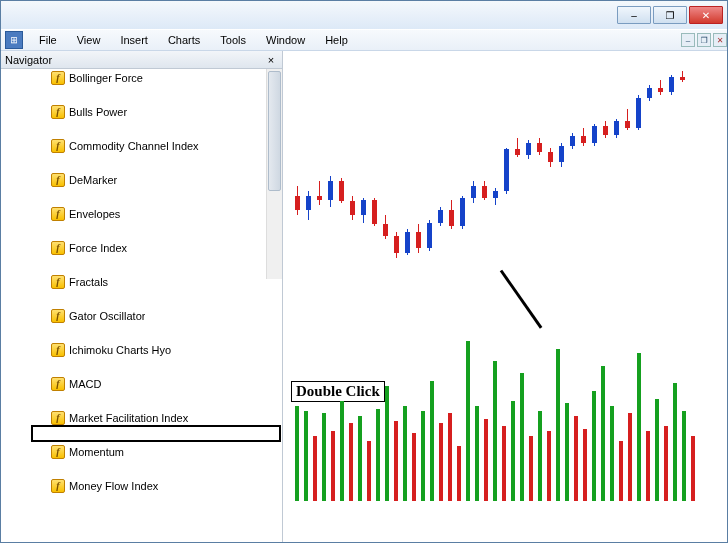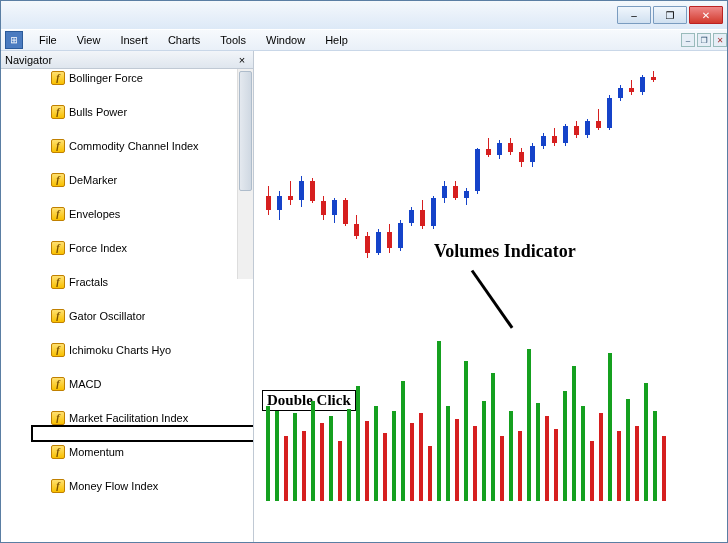--- a/index.html
+++ b/index.html
@@ -12,21 +12,21 @@
   
   .menubar { height: 22px; background: linear-gradient(to bottom,#f7fafd,#e9f0f8); display: flex; align-items: center; padding-left: 4px; border-top:1px solid #fff; border-bottom:1px solid #c9d7e8; }
   .app-icon { width:18px; height:18px; background:#4a7bc0; border:1px solid #2a5a9a; margin-right:6px; display:flex; align-items:center; justify-content:center; color:#fff; font-size:9px; }
   .menu-item { padding: 3px 10px; cursor: pointer; }
   .menubar .spacer { flex:1; }
   .mdi-btn { width:14px; height:14px; border:1px solid #9bb; background:#e6eef6; margin-left:2px; display:flex; align-items:center; justify-content:center; font-size:8px; color:#246; cursor:pointer; }
   .mdi-close { color:#a33; }
   
   .body { flex:1; display:flex; overflow:hidden; position:relative; }
   
-  .navigator { width: 253px; border-right:1px solid #c0c9d4; display:flex; flex-direction:column; background:#fff; }
+  .navigator { width: 282px; border-right:1px solid #c0c9d4; display:flex; flex-direction:column; background:#fff; }
   .nav-header { height:18px; background:linear-gradient(to bottom,#f2f5f9,#dfe6ee); border-bottom:1px solid #c0c9d4; display:flex; align-items:center; padding:0 4px; font-size:11px; }
   .nav-header .close { margin-left:auto; width:14px; height:14px; font-size:11px; display:flex; align-items:center; justify-content:center; cursor:pointer; }
   .nav-tree { flex:1; overflow:hidden; position:relative; padding:2px 0 2px 0; }
   .tree-inner { position:absolute; top:0; left:0; right:0; padding-left:10px; }
   .tree-row { display:flex; align-items:center; height:17px; white-space:nowrap; overflow:hidden; position:relative; }
   .tree-lines { width:40px; position:relative; flex-shrink:0; }
   .tree-lines::before { content:""; position:absolute; left:0; top:0; bottom:0; border-left:1px dotted #888; }
   .tree-lines::after { content:""; position:absolute; left:0; top:8px; width:30px; border-top:1px dotted #888; }
   .f-icon { width:14px; height:14px; background:linear-gradient(to bottom,#ffe070,#f9c000); border:1px solid #c08000; border-radius:2px; display:flex; align-items:center; justify-content:center; color:#7a5000; font-style:italic; font-weight:bold; font-size:10px; margin-right:4px; flex-shrink:0; font-family: Georgia, serif;}
   .tree-label { font-size:11px; overflow:hidden; text-overflow:clip; }
@@ -160,23 +160,22 @@
             </div>
             <div class="highlight-box" style="top: 356px;"></div>
           </div>
         <div class="scroll-track">
           <div class="scroll-thumb"></div>
         </div>
       </div>
     </div>
 
     <div class="chart" id="chart-area">
-      <div class="annot" style="left:180px; top:190px;">Volumes Indicator</div>
       <div class="annot-line" style="left:218px; top:218px; width:70px; height:3px; transform:rotate(55deg);"></div>
-      <div class="doubleclick-box" style="left:8px; top:330px;margin-top:9px;">Double Click</div>
+      <div class="doubleclick-box" style="left:8px; top:330px;">Double Click</div>
     <div class="candle" style="left: 12px; top: 0px; height: 260px; color: rgb(214, 31, 31);">
           <div class="wick" style="top: 135px; height: 28.8462px;"></div>
           <div class="cbody" style="top: 144.615px; height: 14.4231px;"></div>
         </div>
         <div class="candle" style="left: 23px; top: 0px; height: 260px; color: rgb(21, 67, 201);">
           <div class="wick" style="top: 139.808px; height: 28.8462px;"></div>
           <div class="cbody" style="top: 144.615px; height: 14.4231px;"></div>
         </div>
         <div class="candle" style="left: 34px; top: 0px; height: 260px; color: rgb(214, 31, 31);">
           <div class="wick" style="top: 130.192px; height: 24.0385px;"></div>

